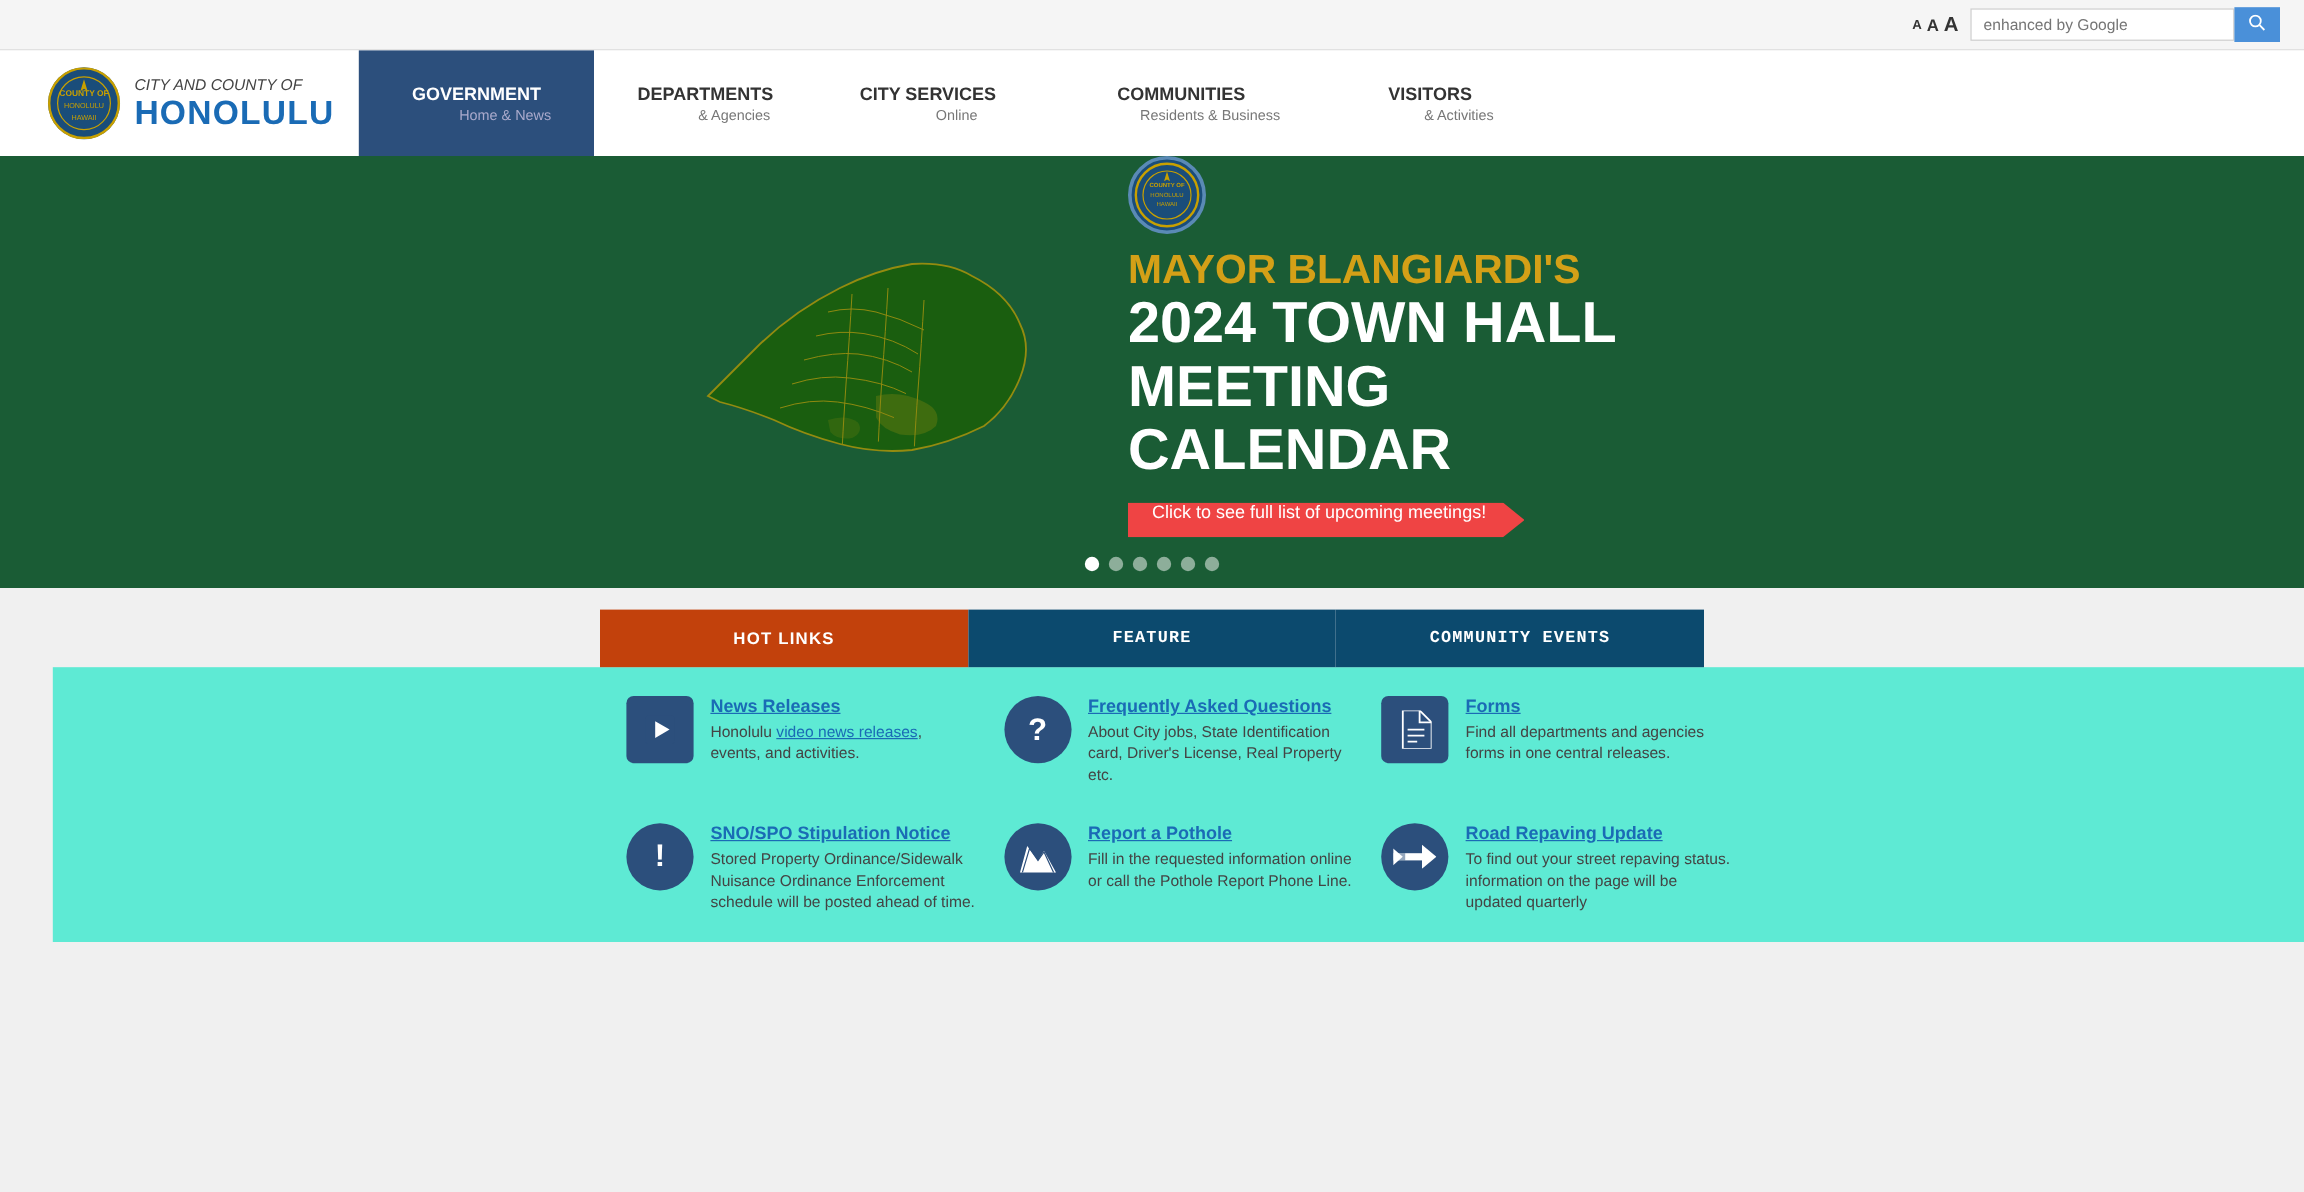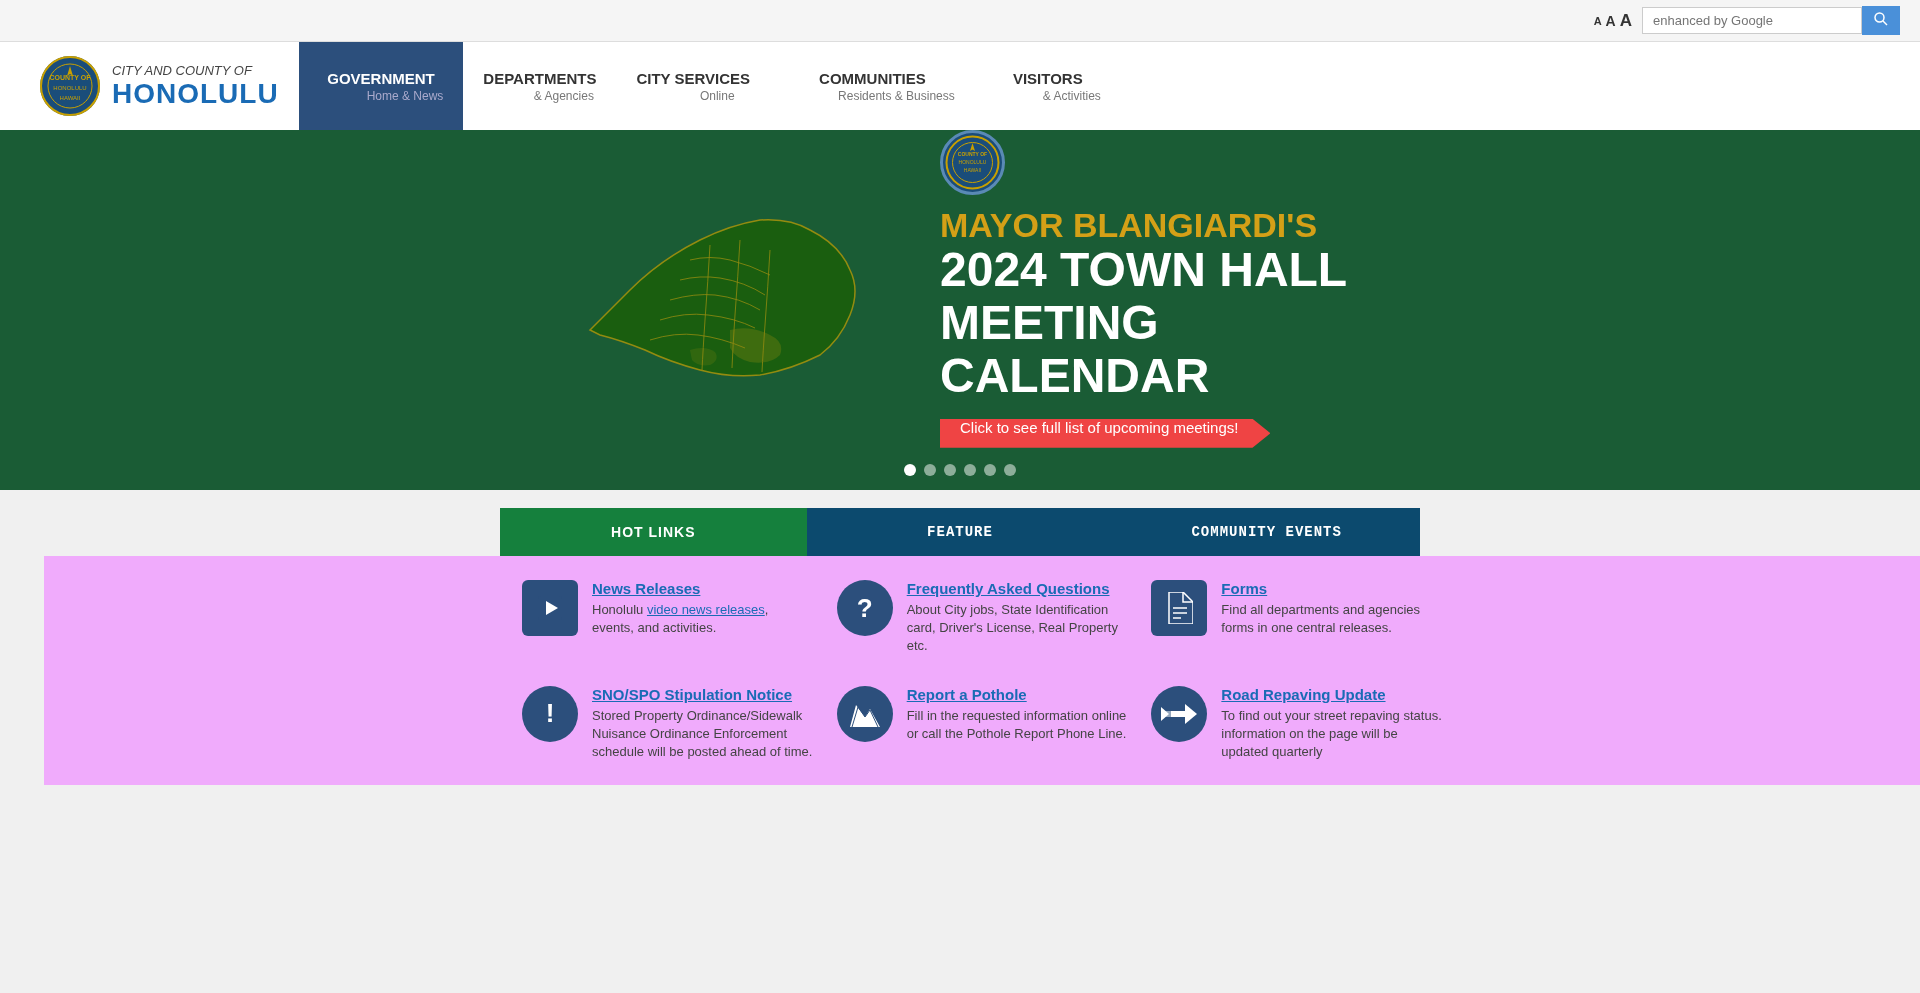--- a/index.html
+++ b/index.html
@@ -54,21 +54,21 @@
     }
     .logo-text {
       display: flex;
       flex-direction: column;
     }
     .nav-item {
       display: flex;
       flex-direction: column;
       justify-content: center;
       align-items: center;
-      padding: 0 20px;
+      padding: 0 36px;
       cursor: pointer;
       text-decoration: none;
       color: #333;
       min-width: 120px;
     }
     .nav-item.active {
       background: #2c4f7c;
       color: white;
     }
     .nav-item .nav-title {
@@ -112,21 +112,21 @@
       flex: 1;
       text-align: center;
       padding: 16px 0;
       font-size: 14px;
       font-weight: bold;
       text-transform: uppercase;
       letter-spacing: 1px;
       cursor: pointer;
       color: white;
     }
-    .tab-item.active { background: #15803d; }
+    .tab-item.active { background: #c2410c; }
     .tab-item:not(.active) { background: #0c4a6e; font-family: Liberation Mono, monospace; }
 
     
     .content-area {
       width: 920px;
       margin: 0 auto;
       padding: 24px 0;
       display: flex;
       flex-direction: column;
       gap: 30px;
@@ -337,21 +337,21 @@
 </div>
 
 <div style="display:flex;justify-content:center;">
   <div class="tabs-bar">
     <div class="tab-item active">HOT LINKS</div>
     <div class="tab-item">FEATURE</div>
     <div class="tab-item">COMMUNITY EVENTS</div>
   </div>
 </div>
 
-<div style="display:flex;justify-content:center;background:#f0abfc;margin-left:44px;">
+<div style="display:flex;justify-content:center;background:#5eead4;margin-left:44px;">
   <div class="content-area">
 
     <div class="hotlinks-row">
 
       <div class="hotlink-item">
         <div class="hotlink-icon square" style="border-radius:6px;width:56px;height:56px;background:#2c4f7c;display:flex;align-items:center;justify-content:center;flex-shrink:0;">
           <svg width="28" height="28" viewBox="0 0 28 28" fill="white">
             <rect x="2" y="2" width="24" height="24" rx="3" fill="#2c4f7c"></rect>
             <polygon points="10,7 22,14 10,21" fill="white"></polygon>
           </svg>

